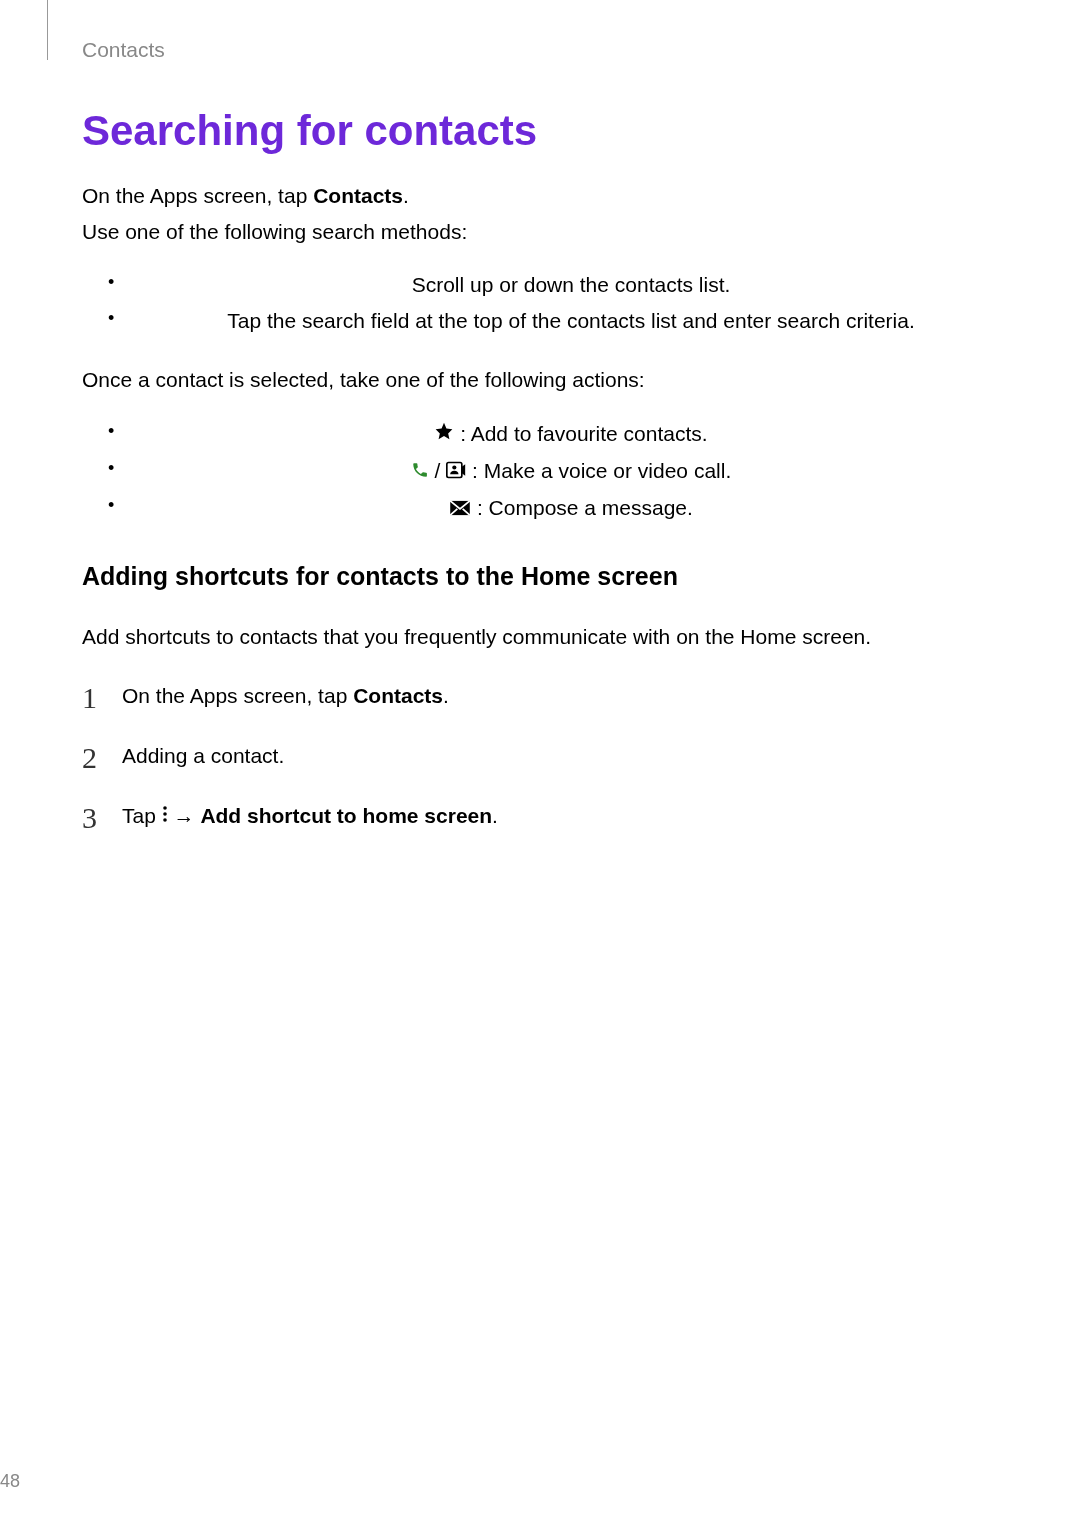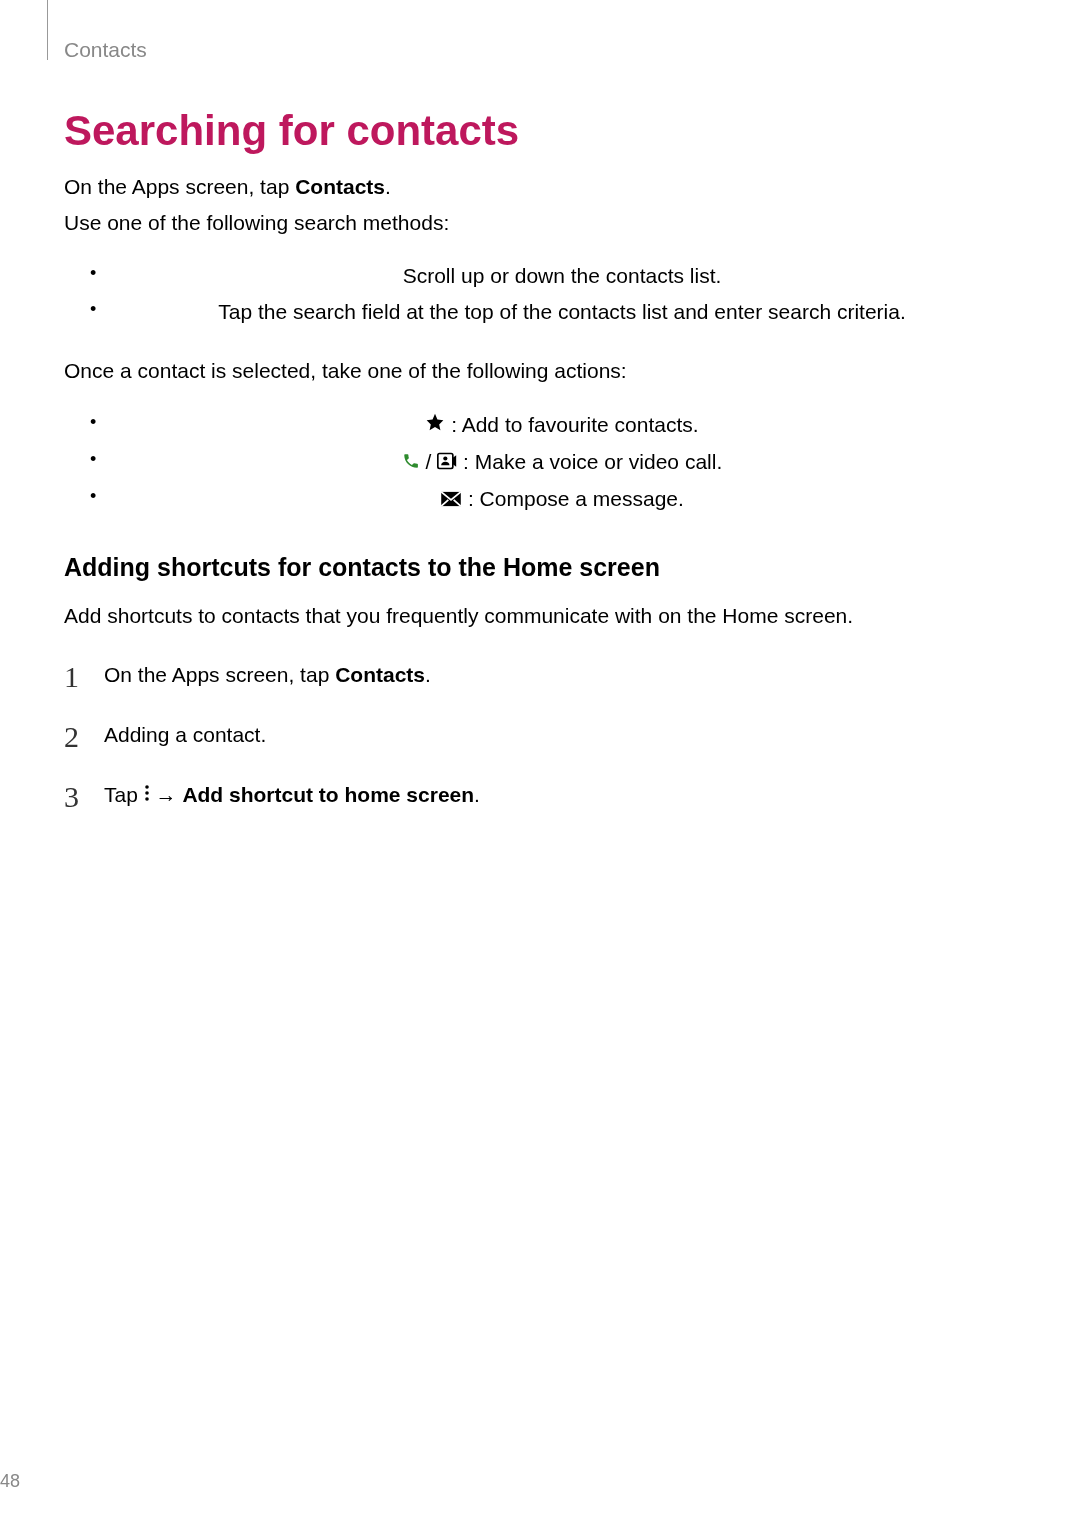--- a/index.html
+++ b/index.html
@@ -9,41 +9,41 @@
     }
     body {
       font-family: Arial, Helvetica, sans-serif;
       background: #fff;
       width: 1080px;
       height: 1527px;
       position: relative;
       color: #000;
     }
     .page {
-      padding: 38px 70px 0 64px;
+      padding: 38px 70px 0 82px;
     }
     .header-line {
       position: absolute;
       left: 47px;
       top: 0;
       height: 60px;
       border-left: 1px solid #999;
     }
     .breadcrumb {
       color: #888;
       font-size: 21px;
       margin-left: 0;
       margin-bottom: 45px;
       display: inline-block;
     }
     .heading-h1 {
-      color: #be185d;
+      color: #6d28d9;
       font-size: 42px;
       font-weight: bold;
-      margin-bottom: 16px;
+      margin-bottom: 25px;
     }
     .para {
       font-size: 21px;
       line-height: 1.5;
       margin-bottom: 4px;
     }
     .para-mb {
       margin-bottom: 20px;
     }
     .bullet-list {
@@ -68,21 +68,21 @@
     .icon-inline {
       display: inline-block;
       vertical-align: middle;
       position: relative;
       top: -1px;
     }
     .heading-h2 {
       font-size: 25px;
       font-weight: bold;
       margin-top: 34px;
-      margin-bottom: 18px;
+      margin-bottom: 30px;
     }
     .numbered-list {
       list-style: none;
       padding-left: 0;
       margin-top: 26px;
     }
     .numbered-list li {
       font-size: 21px;
       line-height: 1.7;
       position: relative;

